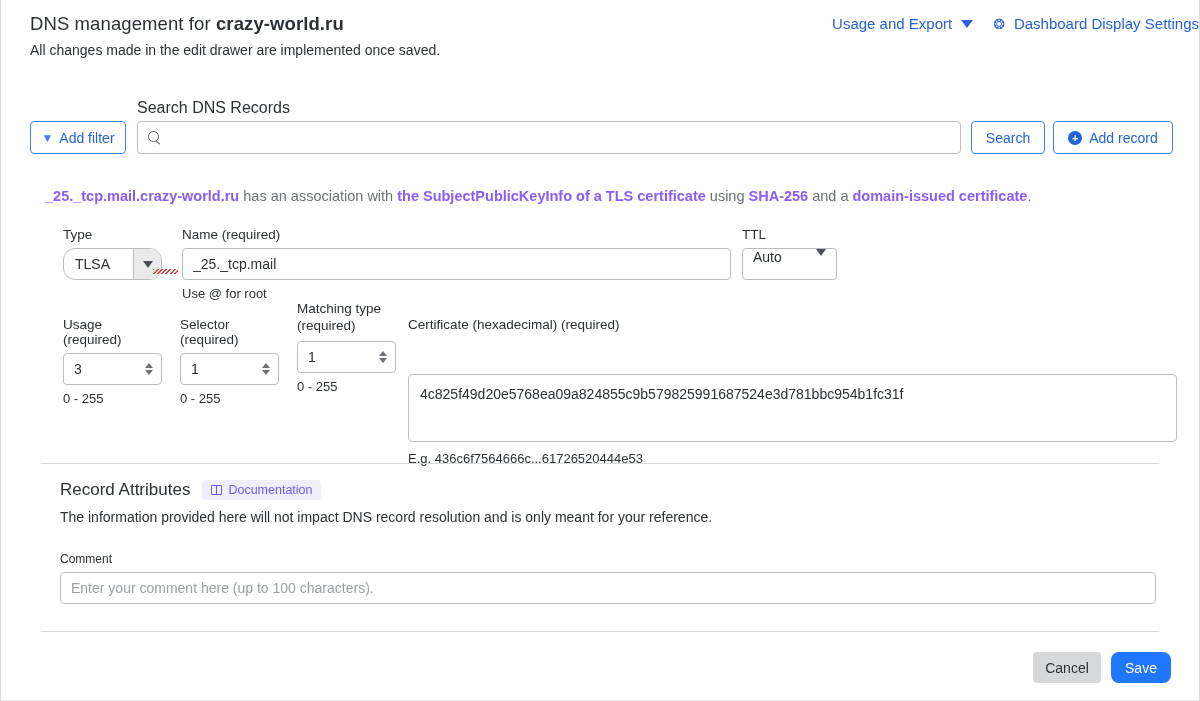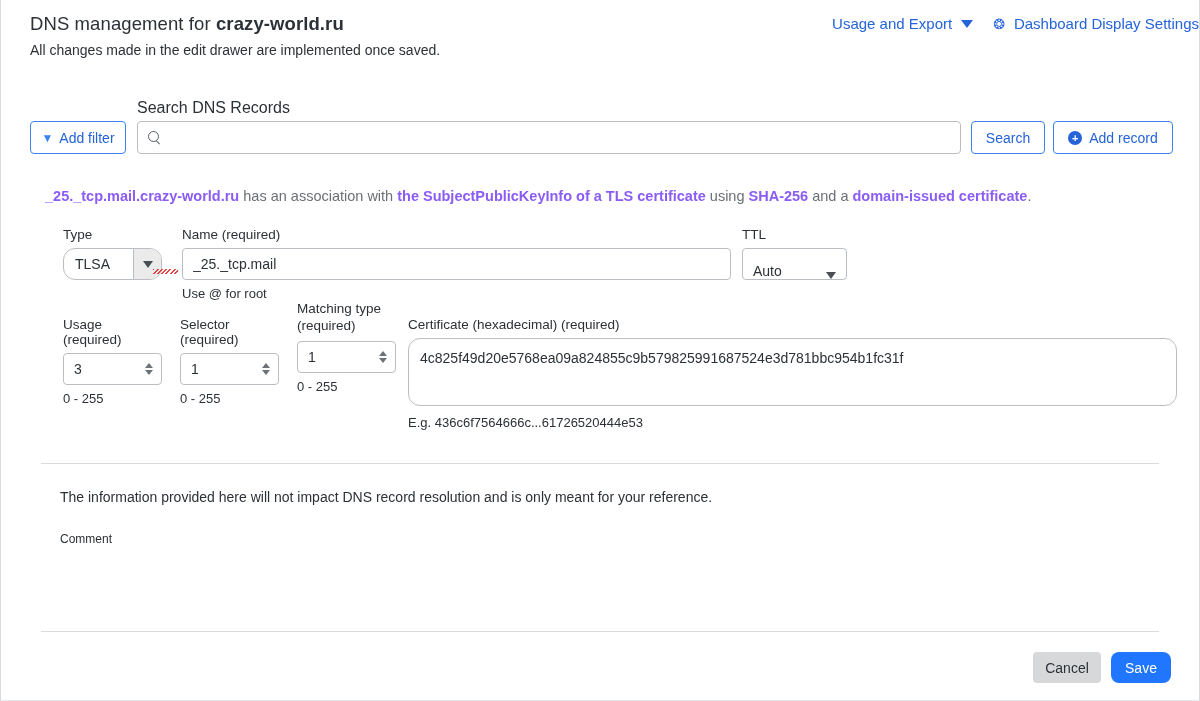--- a/index.html
+++ b/index.html
@@ -134,22 +134,22 @@
     padding: 0 10px; outline: none;
   }
   .spell {
     position: absolute; left: 152px; top: 269px; width: 25px; height: 5px;
     background-image: repeating-linear-gradient(135deg,#e23b3b 0 1.4px,transparent 1.4px 3px);
     opacity: .95;
   }
 
   .ttl-block { position: absolute; left: 679px; top: 0; }
   .select-plain {
-    width: 105px; height: 32px; border: 1px solid #babec3; border-radius: 4px;
-    background: #fff; display: flex; align-items: flex-end;
+    width: 95px; height: 32px; border: 1px solid #babec3; border-radius: 4px;
+    background: #fff; display: flex; align-items: flex-start;
     padding: 0 10px; font-size: 14px; color: #2c3137; justify-content: space-between;
   }
 
   
   .row2 { position: absolute; left: 62px; top: 317px; }
   .num-block { position: absolute; top: 0; }
   .num-wrap {
     width: 99px; height: 32px; border: 1px solid #babec3; border-radius: 4px;
     background: #fff; display: flex; align-items: center; padding: 0 8px 0 10px;
   }
@@ -161,24 +161,24 @@
   .stepper i {
     display: block; width: 0; height: 0; border-left: 4.5px solid transparent;
     border-right: 4.5px solid transparent;
   }
   .stepper i.up { border-bottom: 5px solid #6c7278; }
   .stepper i.dn { border-top: 5px solid #6c7278; }
   .lbl-2line { white-space: pre-line; line-height: 1.25; }
 
   .cert-block { position: absolute; left: 345px; top: 0; }
   .cert-area {
-    width: 769px; height: 68px; border: 1px solid #babec3; border-radius: 12px;
+    width: 769px; height: 68px; border: 1px solid #babec3; border-radius: 4px;
     background: #fff; font-family: inherit; font-size: 14px; color: #2c3137;
     padding: 10px 11px; resize: none; outline: none; line-height: 1.4;
-    overflow: hidden; white-space: pre-wrap; word-break: break-all;
+    overflow: hidden; white-space: pre-wrap; word-break: break-all; margin-top: 36px;
   }
 
   
   .divider { position: absolute; left: 40px; right: 40px; height: 1px; background: #d9dbdd; }
 
   
   .attrs { position: absolute; left: 59px; top: 480px; right: 28px; }
   .attrs-title-row { display: flex; align-items: center; gap: 12px; }
   .attrs-title { font-size: 17px; color: #2c3137; }
   .doc-badge {
@@ -334,22 +334,30 @@
       <div class="field-label">Certificate (hexadecimal) (required)</div>
       <textarea class="cert-area" value="4c825f49d20e5768ea09a824855c9b579825991687524e3d781bbc954b1fc31f" style="">4c825f49d20e5768ea09a824855c9b579825991687524e3d781bbc954b1fc31f</textarea>
       <div class="helper">E.g. 436c6f7564666c...61726520444e53</div>
     </div>
 
   </div>
 
   <div class="divider" style="top:463px"></div>
 
   <div class="attrs">
+    <div class="attrs-title-row">
+      <div class="attrs-title">Record Attributes</div>
+      <div class="doc-badge">
+        <span class="book-icon"></span>
+        <span>Documentation</span>
+      </div>
+    </div>
     <div class="attrs-desc">The information provided here will not impact DNS record resolution and is only meant for your reference.</div>
     <div class="comment-label">Comment</div>
+    <input class="comment-input" type="text" placeholder="Enter your comment here (up to 100 characters)." value="" style="">
   </div>
 
   <div class="divider" style="top:631px"></div>
 
   <div class="footer">
     <button class="btn-cancel">Cancel</button>
     <button class="btn-save">Save</button>
   </div>
 
 </div>

